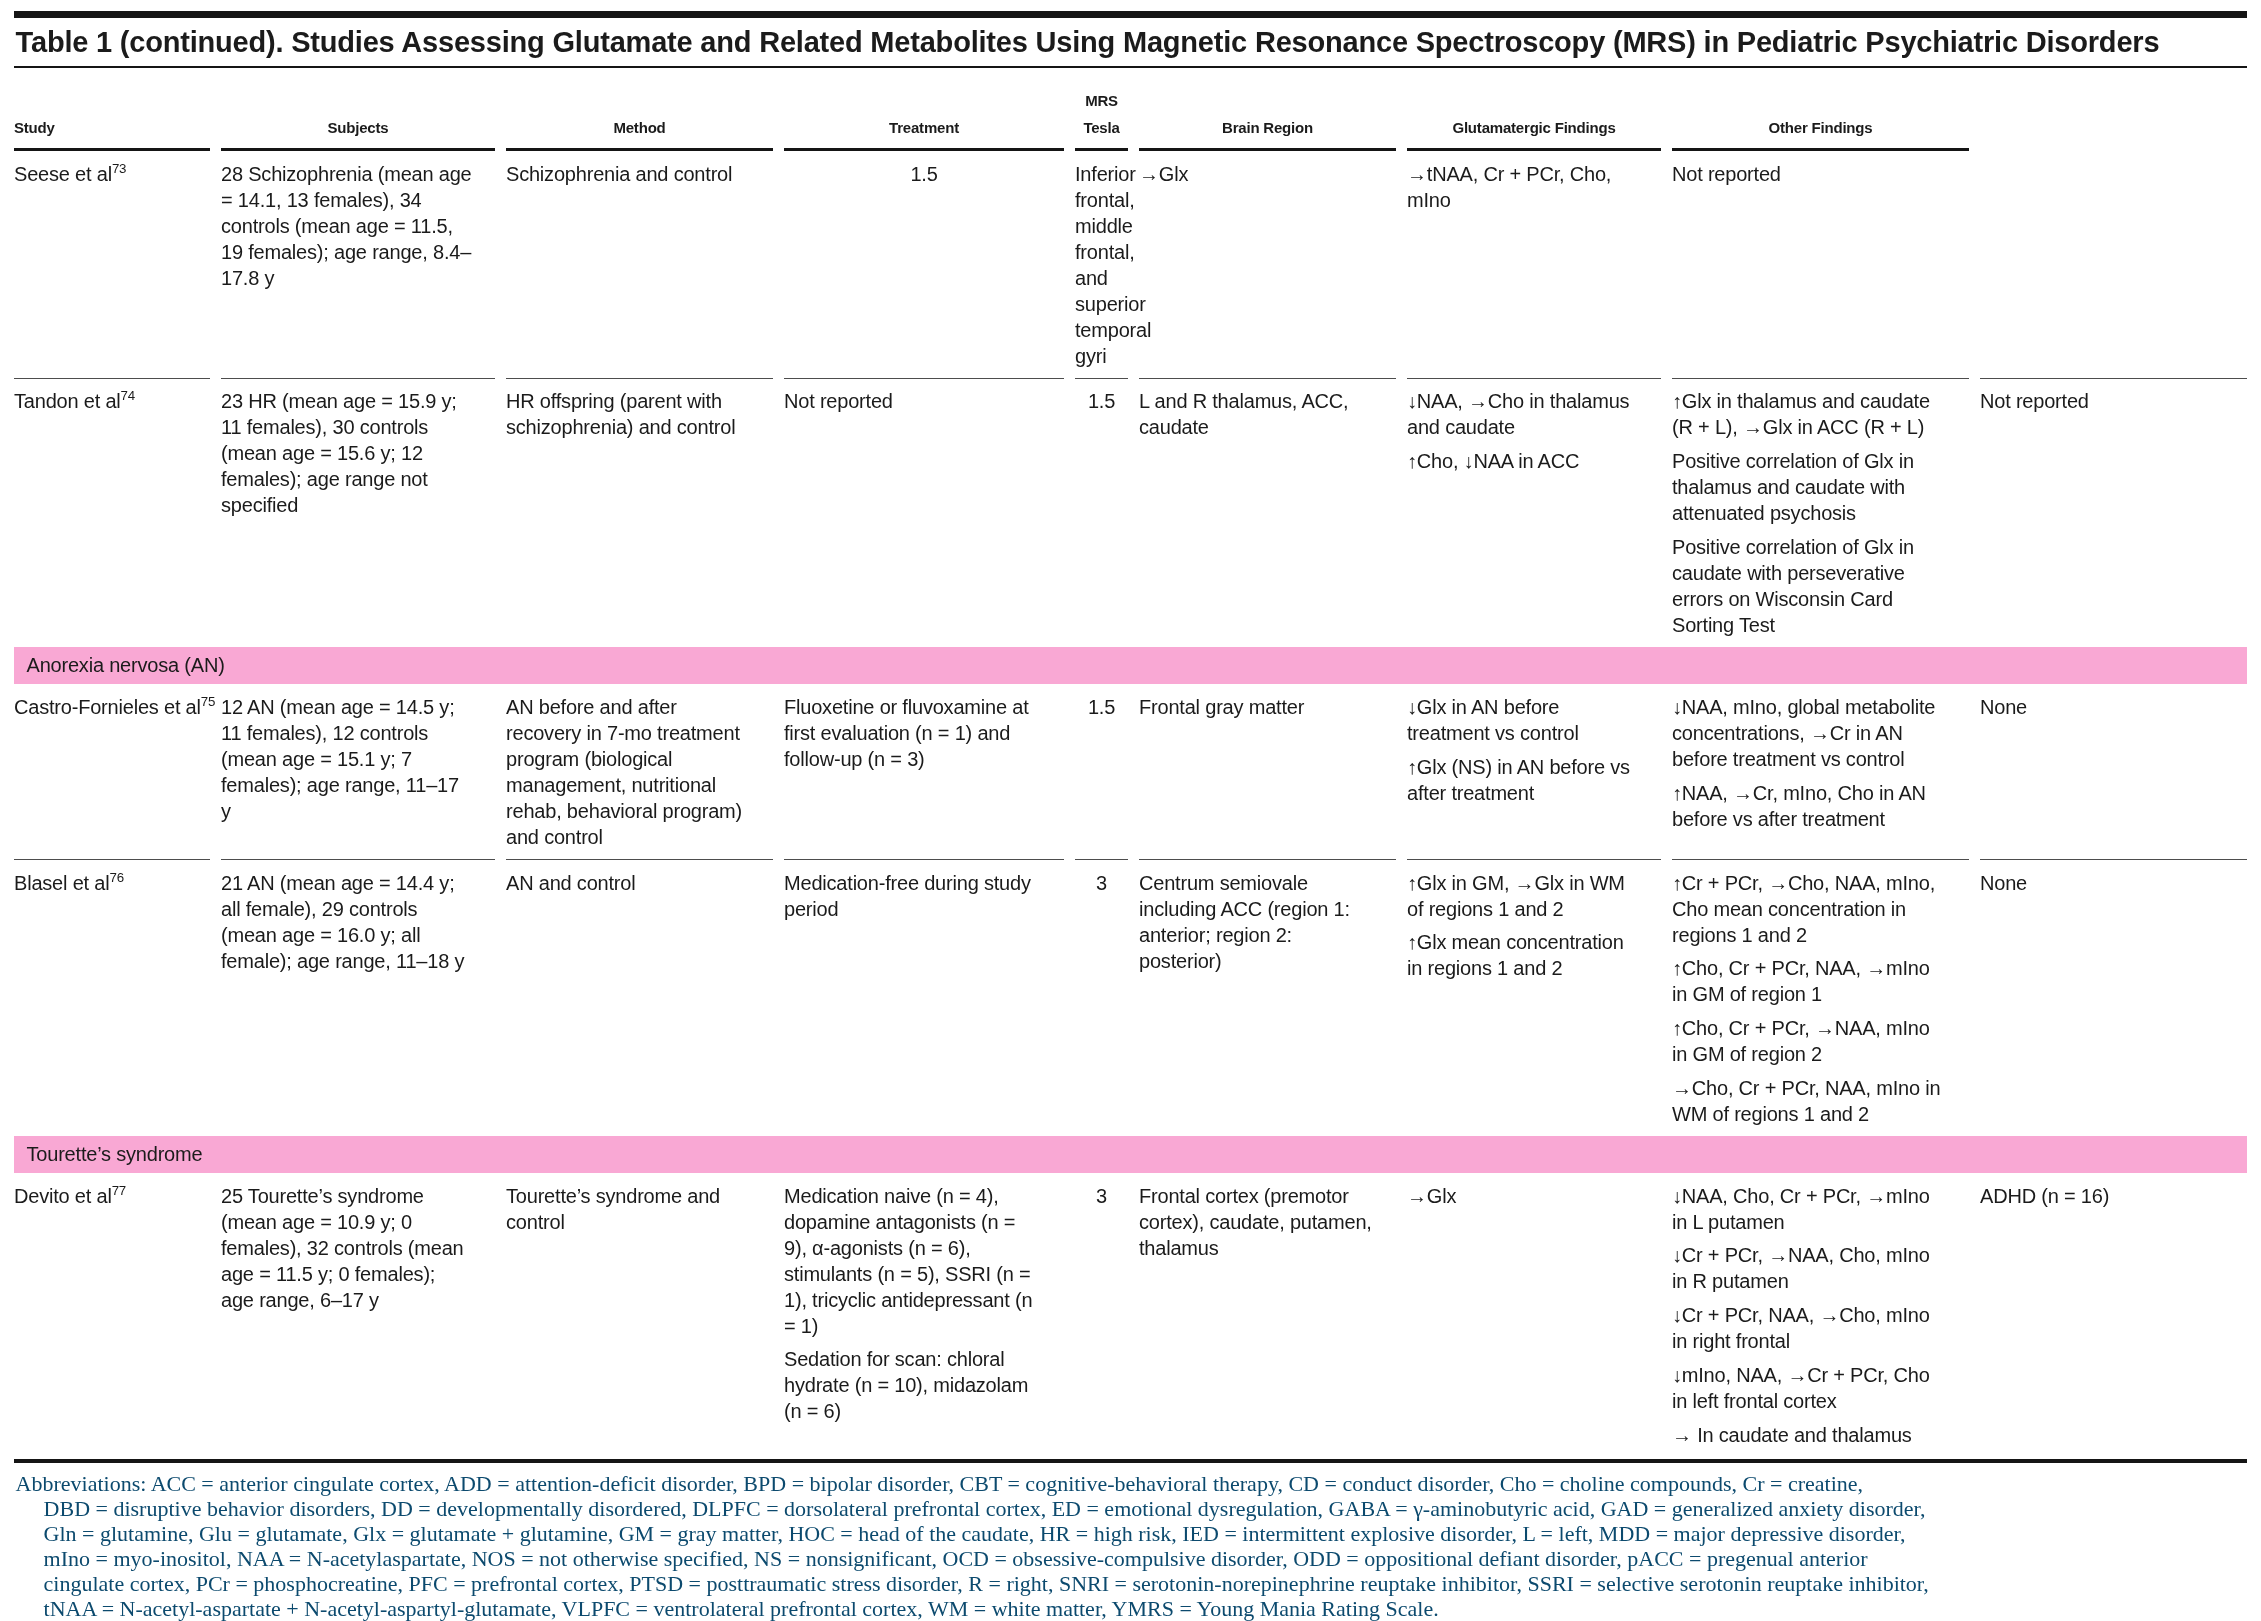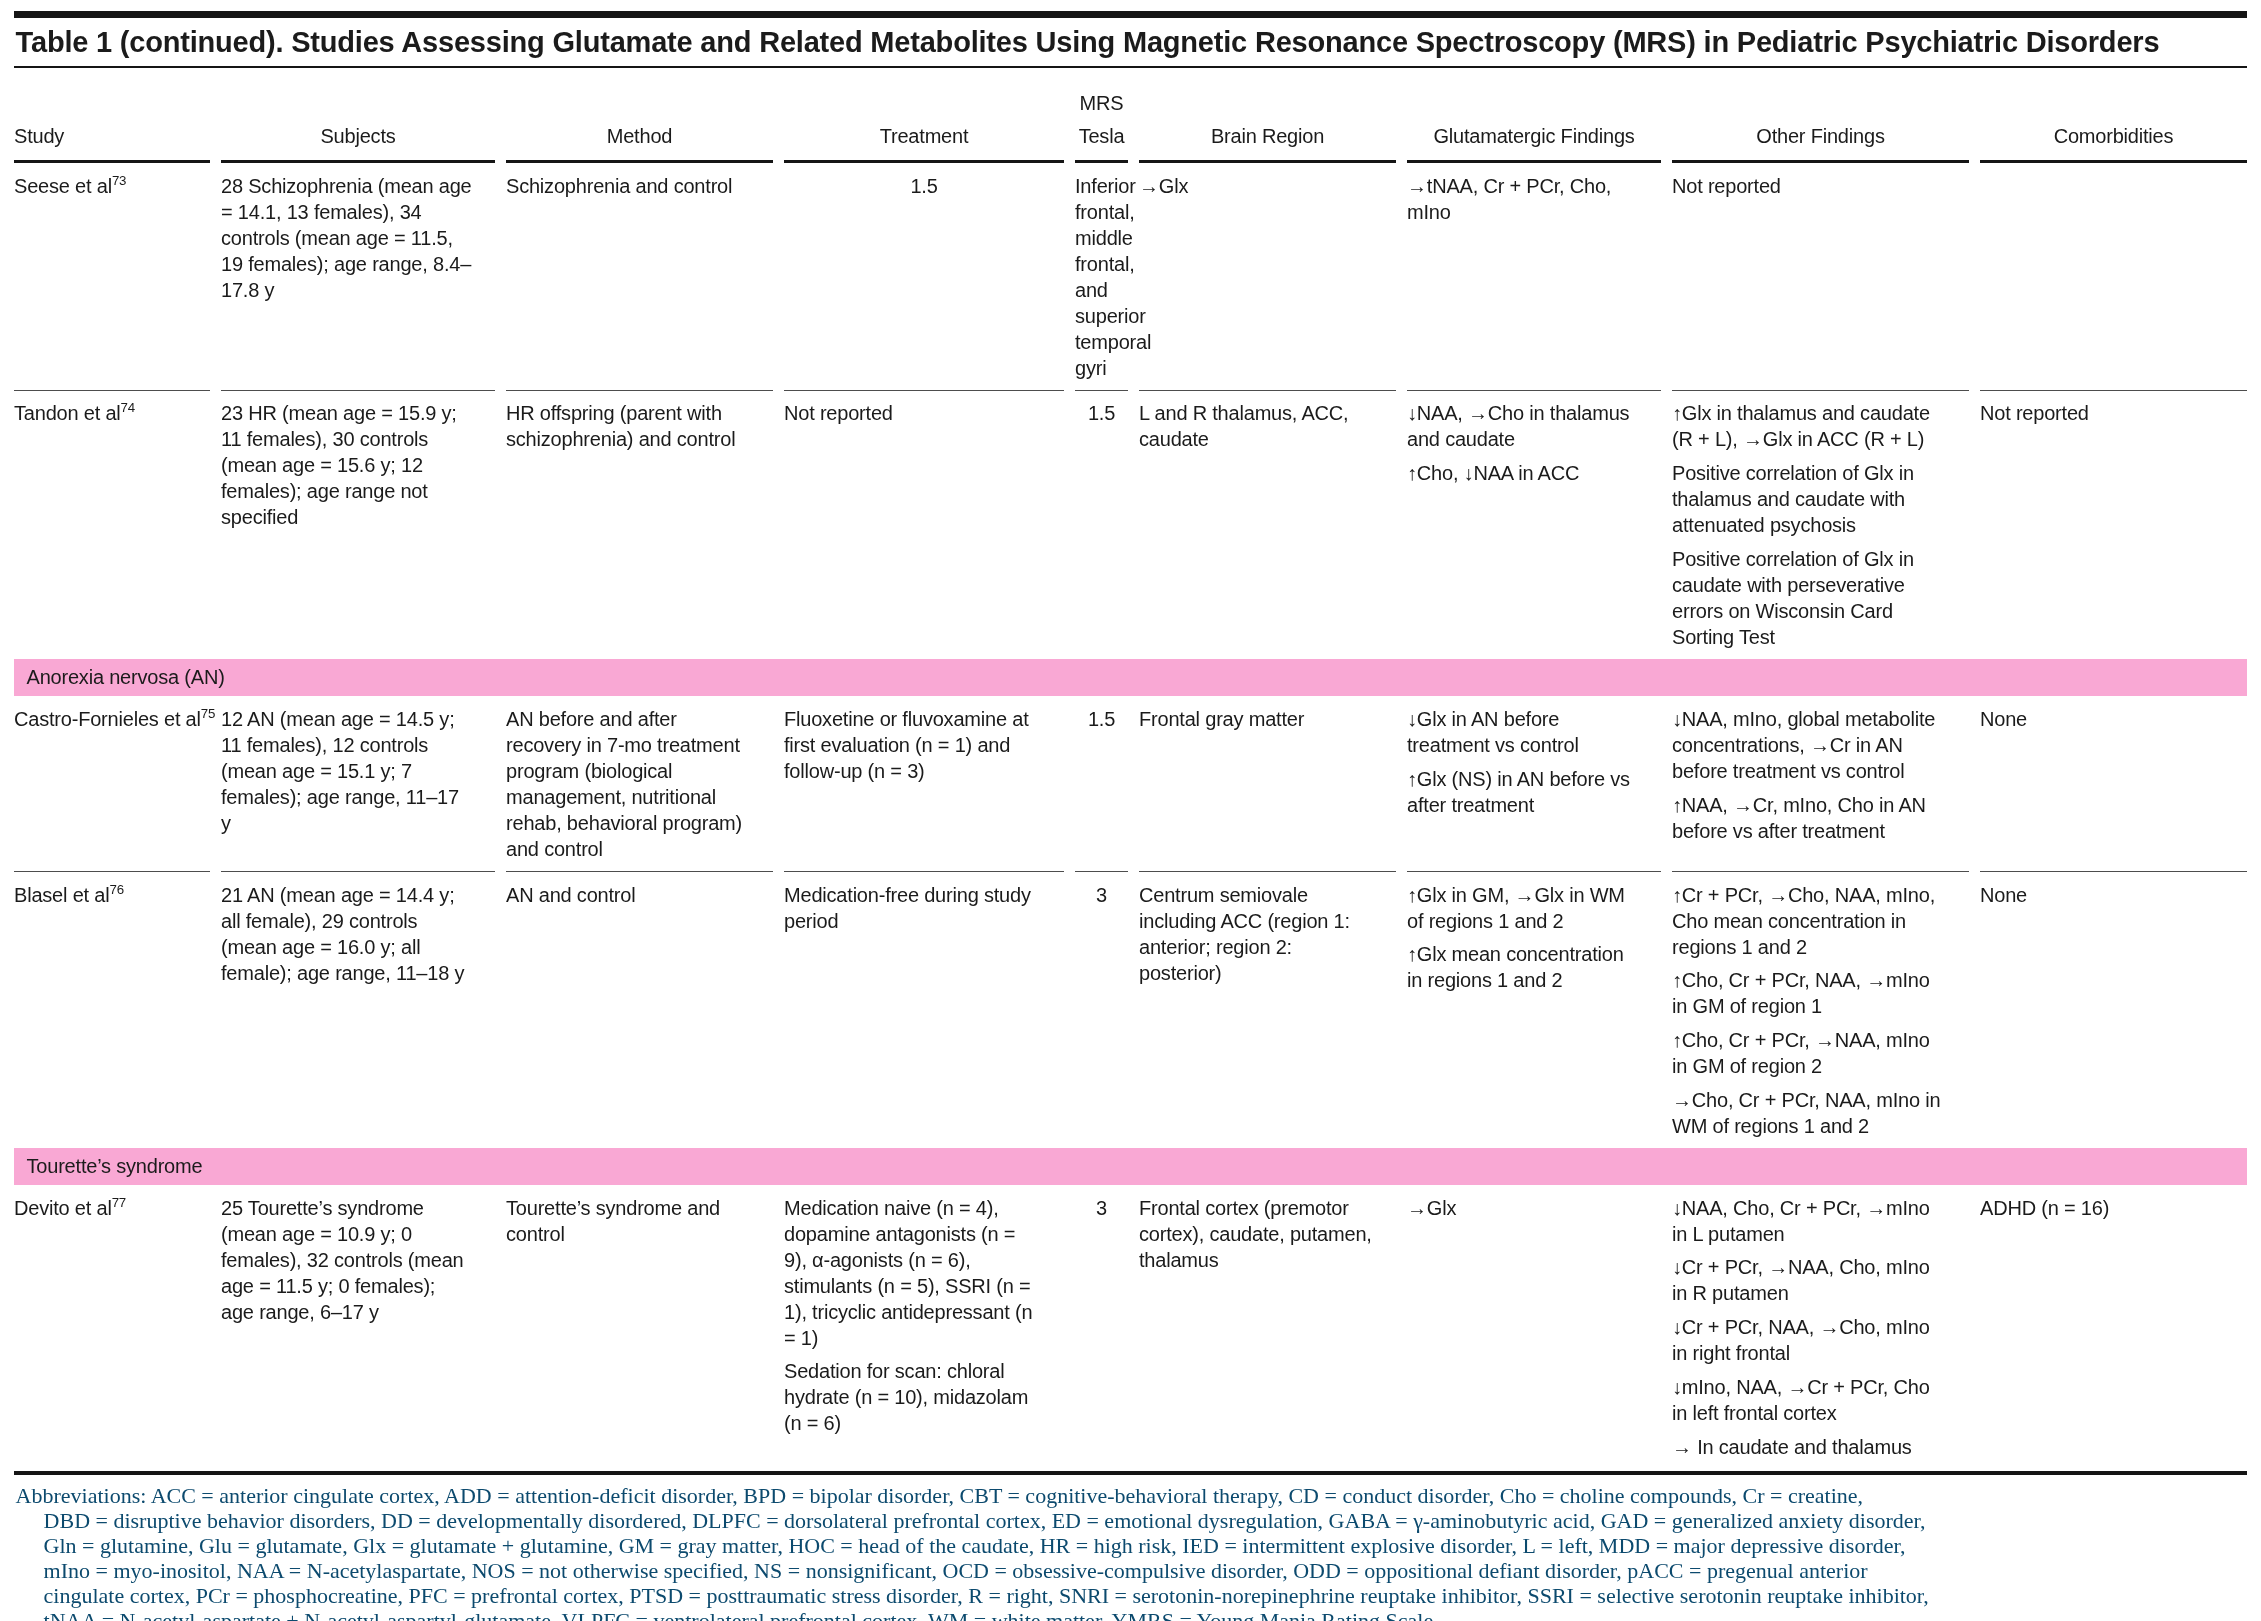--- a/index.html
+++ b/index.html
@@ -5,22 +5,22 @@
   html,body{margin:0;padding:0;background:#ffffff;}
   body{width:2261px;min-height:1621px;font-family:"Liberation Sans",sans-serif;color:#1b1b1b;}
   .page{margin:0 14px;padding-top:11px;}
   .top-rule{height:7px;background:#151515;}
   .title{font-size:29px;font-weight:bold;letter-spacing:-0.2px;margin:9.4px 0 7.8px 1.6px;line-height:31px;}
   .title-rule{height:2.3px;background:#151515;}
 
   .grid{display:grid;grid-template-columns:196px 274px 267px 280px 53px 257px 254px 297px 267px;column-gap:11px;}
 
   .hcell{display:flex;align-items:flex-end;justify-content:center;text-align:center;
-         font-size:20px;line-height:33px;white-space:pre-line;letter-spacing:-0.2px;
-         padding:18.7px 0 7px 0;border-bottom:3.9px solid #151515;}
+         font-size:15px;line-height:27px;white-space:pre-line;letter-spacing:-0.2px;
+         padding:18.7px 0 7px 0;border-bottom:3.9px solid #151515;font-weight:bold;}
   .hcell.study{justify-content:flex-start;text-align:left;}
 
   .cell{padding:9.4px 22px 9.4px 0;font-size:20px;line-height:26px;letter-spacing:-0.2px;}
   .cell.study{white-space:nowrap;padding-right:0;}
   .cell.tesla{text-align:center;padding-right:0;}
   .row.ruled .cell{border-top:1.6px solid #4d4d4d;}
   .cell p{margin:0 0 7.8px 0;}
   .cell p:last-child{margin-bottom:0;}
   sup{font-size:13.3px;line-height:0;vertical-align:super;}
 
@@ -46,21 +46,20 @@
   <div class="grid" id="thead">
       <div class="hcell study">Study</div>
       <div class="hcell subjects">Subjects</div>
       <div class="hcell method">Method</div>
       <div class="hcell treatment">Treatment</div>
       <div class="hcell tesla">MRS
 Tesla</div>
       <div class="hcell brain_region">Brain Region</div>
       <div class="hcell glutamatergic_findings">Glutamatergic Findings</div>
       <div class="hcell other_findings">Other Findings</div>
-      <div class="hcell comorbidities">Comorbidities</div>
     </div>
   <div id="tbody">
       <div class="grid row">
         <div class="cell study"><span>Seese et al</span><sup>73</sup></div>
         <div class="cell subjects">
           <p>28 Schizophrenia (mean age = 14.1, 13 females), 34 controls (mean age = 11.5, 19 females); age range, 8.4–17.8 y</p>
         </div>
         <div class="cell method">
           <p>Schizophrenia and control</p>
         </div>

